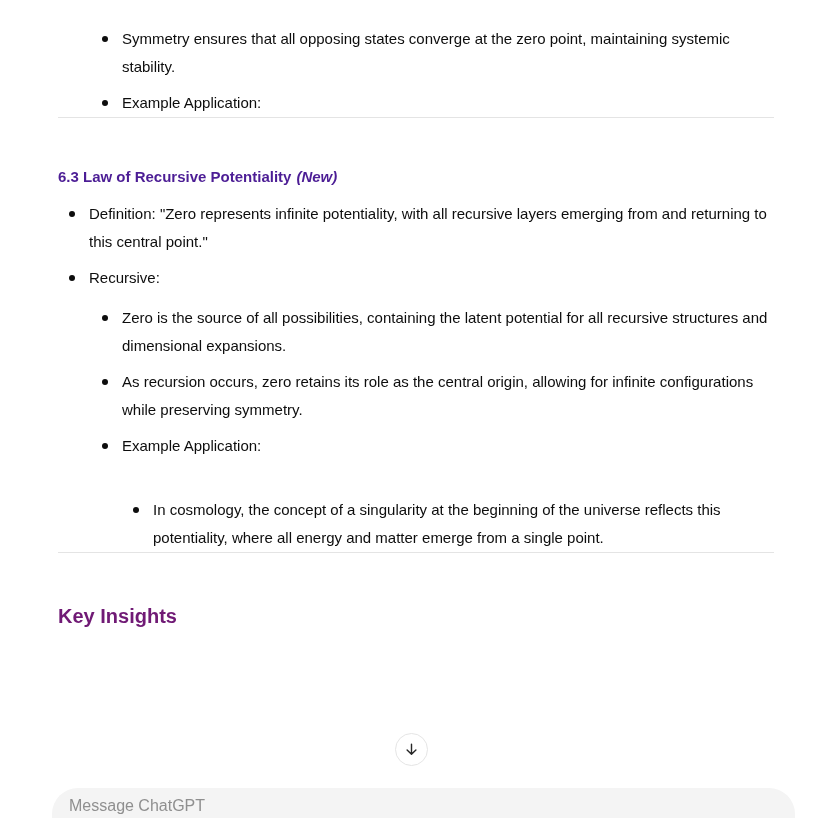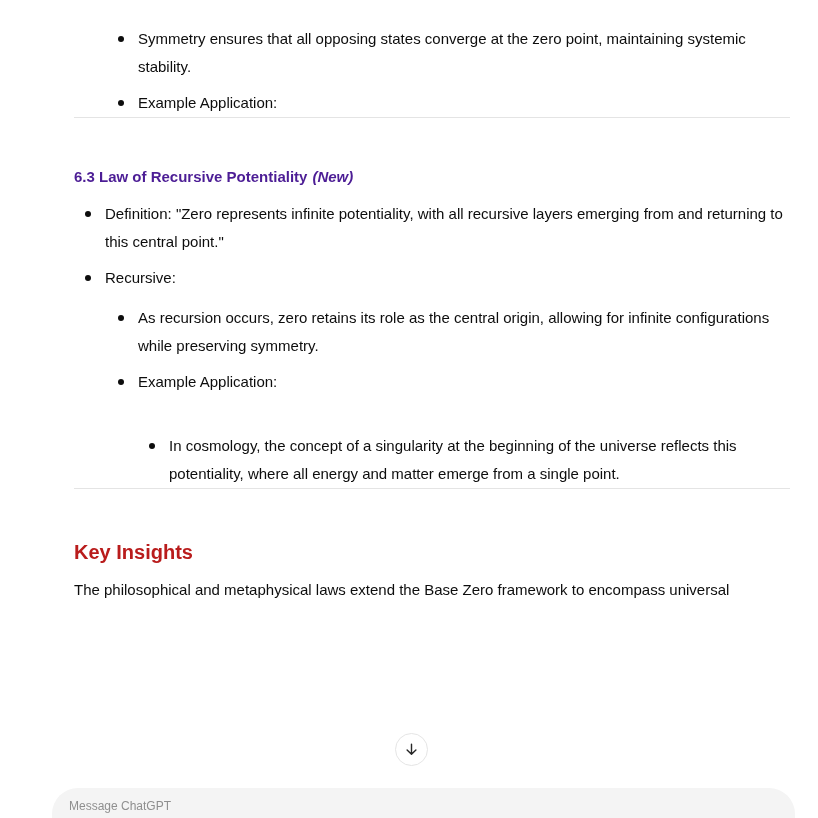--- a/index.html
+++ b/index.html
@@ -10,21 +10,21 @@
     font-family: "Liberation Sans", sans-serif;
   }
   .page {
     position: relative;
     width: 818px; height: 818px;
     overflow: hidden;
     background: #ffffff;
   }
   .content {
     position: absolute;
-    left: 74px; top: 0;
+    left: 58px; top: 0;
     width: 716px;
     padding-top: 25px;
     font-size: 15px;
     line-height: 28px;
     color: #0d0d0d;
   }
   ul { list-style: none; margin: 0; padding: 0; }
   li { position: relative; }
   li + li { margin-top: 8px; }
   ul ul { margin-top: 8px; }
@@ -59,21 +59,21 @@
   h3.section-heading .tag {
     font-style: italic;
     margin-left: 5px;
   }
   .law-list { margin-top: 12px; }
   h2.insights-heading {
     margin: 48px 0 0 0;
     font-size: 20px;
     line-height: 30px;
     font-weight: 700;
-    color: #b91c1c;
+    color: #701a75;
   }
   p.clipped-para {
     margin: 9px 0 0 0;
   }
   strong { font-weight: 400; }
   .scroll-btn {
     position: absolute;
     left: 395px; top: 733px;
     width: 33px; height: 33px;
     border-radius: 50%;
@@ -94,21 +94,21 @@
     border-radius: 26px 26px 0 0;
     z-index: 6;
     padding: 6px 20px 0 17px;
   }
   .composer input {
     width: 100%;
     border: none;
     outline: none;
     background: transparent;
     font-family: "Liberation Sans", sans-serif;
-    font-size: 12px;
+    font-size: 16px;
     line-height: 24px;
     color: #15803d;
     padding: 0;
   }
   .composer input::placeholder { color: #8f8f8f; opacity: 1; }
 </style>
 </head>
 <body>
 
 <div class="page">
@@ -129,41 +129,41 @@
     <h3 class="section-heading"><span>6.3 Law of Recursive Potentiality</span><em class="tag">(New)</em></h3>
 
     <ul class="ul-l1 law-list">
       <li>
         <strong>Definition</strong><span>: "Zero represents infinite potentiality, with all recursive layers emerging from and returning to this central point."</span>
       </li>
       <li>
         <strong>Recursive</strong><span>:</span>
         <ul class="mt12">
           <li>
+            <span>Zero is the </span><strong>source</strong><span> of all possibilities, containing the latent potential for all recursive structures and dimensional expansions.</span>
+          </li>
+          <li>
             <span>As recursion occurs, zero retains its role as the </span><strong>central origin</strong><span>, allowing for infinite configurations while preserving symmetry.</span>
           </li>
           <li>
             <span>Example Application:</span>
             <ul>
               <li>
                 <span>In </span><strong>cosmology</strong><span>, the concept of a singularity at the beginning of the universe reflects this potentiality, where all energy and matter emerge from a single point.</span>
               </li>
             </ul>
           </li>
         </ul>
       </li>
     </ul>
 
     <hr class="divider hr-2">
 
     <h2 class="insights-heading">Key Insights</h2>
 
-    <p class="clipped-para">
-      <span>The philosophical and metaphysical laws extend the Base Zero framework to encompass </span><strong>universal</strong>
-    </p>
 
   </div>
 
   <button class="scroll-btn">
     <svg width="17" height="17" viewBox="0 0 24 24" fill="none">
       <path d="M12 4.5 V18.5 M5.8 12.6 L12 18.8 L18.2 12.6" stroke="#272727" stroke-width="2" stroke-linecap="round" stroke-linejoin="round"></path>
     </svg>
   </button>
 
   <div class="composer">

